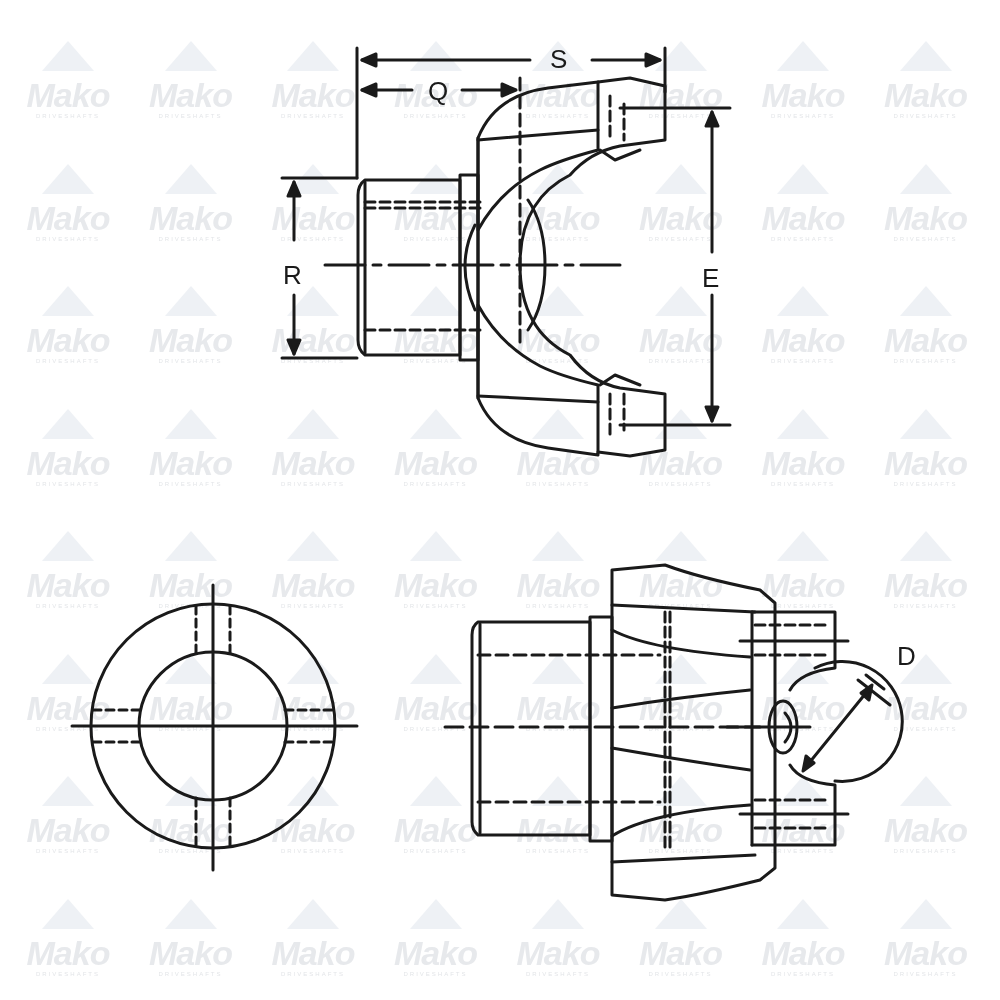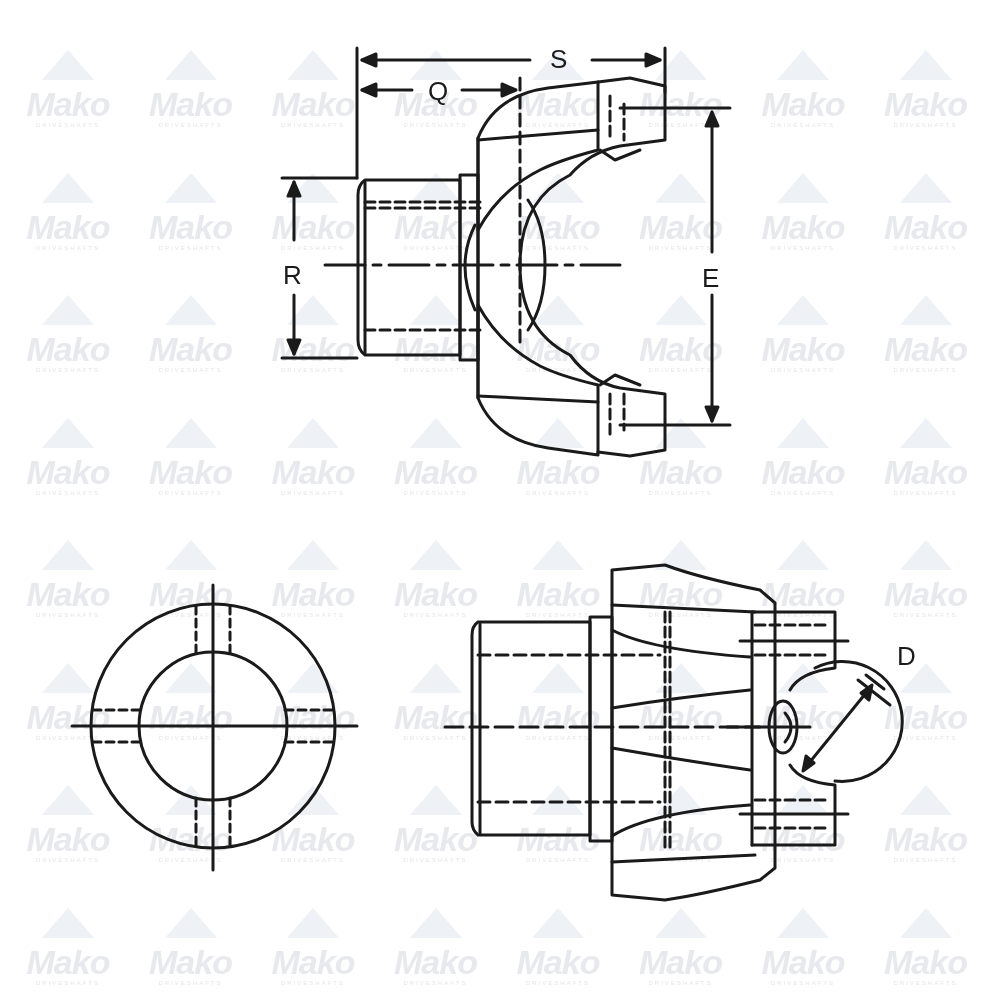--- a/index.html
+++ b/index.html
@@ -1,17 +1,17 @@
 <!DOCTYPE html>
 <html><head>
   <meta charset="utf-8">
   <style>
     html, body { margin: 0; padding: 0; background: #ffffff; }
     body { width: 1000px; height: 1000px; position: relative; overflow: hidden; font-family: "Liberation Sans", sans-serif; }
-    .wm-layer { position: absolute; inset: 0; z-index: 0; margin-top: 9px; }
+    .wm-layer { position: absolute; inset: 0; z-index: 0; }
     .wm-tile { position: absolute; width: 110px; height: 60px; text-align: center; }
     .wm-fin { position: absolute; left: 50%; top: -34px; width: 0; height: 0; transform: translateX(-50%);
       border-left: 26px solid transparent; border-right: 26px solid transparent; border-bottom: 30px solid #eef1f5; }
     .wm-text { position: absolute; left: 0; right: 0; top: 0; font-family: "Liberation Sans", sans-serif; font-weight: bold;
       font-style: italic; font-size: 34px; color: #e7e9ec; letter-spacing: -1px; line-height: 40px; }
     .wm-sub { position: absolute; left: 0; right: 0; top: 38px; font-size: 6px; letter-spacing: 2px; color: #e3e5e8; }
     svg.drawing { position: absolute; left: 0; top: 0; z-index: 1; }
     .lbl { position: absolute; z-index: 2; font-family: "Liberation Sans", sans-serif; font-size: 26px; color: #1a1a1a; line-height: 1; }
   </style>
 </head>

